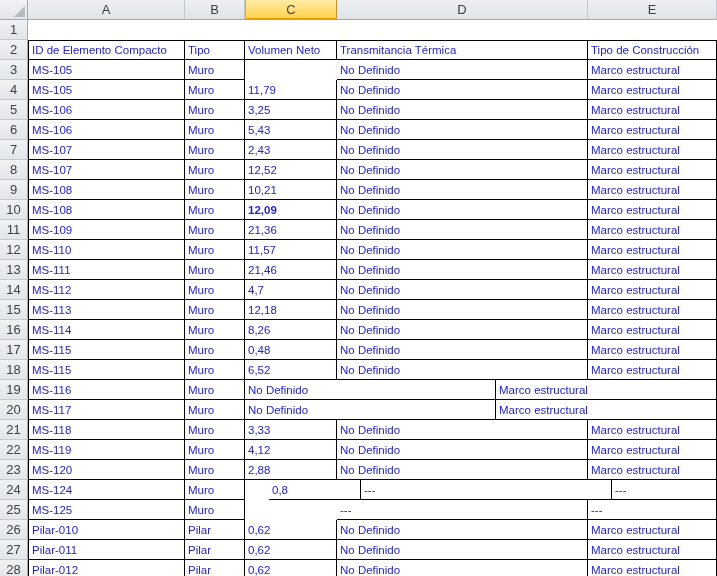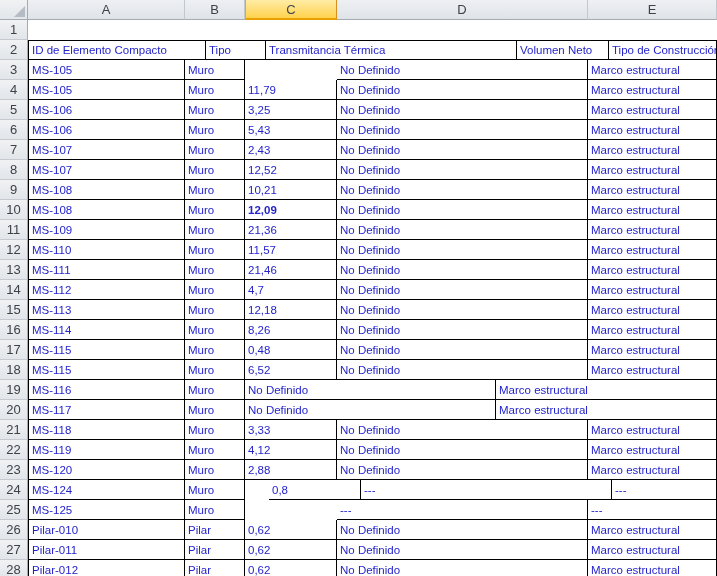--- a/index.html
+++ b/index.html
@@ -56,24 +56,24 @@
   <div class="row">
         <div class="rowhdr">1</div>
         <div class="cell" style="width: 157px;"></div>
         <div class="cell" style="width: 60px;"></div>
         <div class="cell" style="width: 92px;"></div>
         <div class="cell" style="width: 251px;"></div>
         <div class="cell" style="width: 129px; flex: 1 1 auto;"></div>
       </div>
       <div class="row tbl-first">
         <div class="rowhdr">2</div>
-        <div class="cell tbl firstcol" style="width: 178px;">ID de Elemento Compacto</div>
+        <div class="cell tbl firstcol" style="width: 157px;">ID de Elemento Compacto</div>
         <div class="cell tbl" style="width: 60px;">Tipo</div>
+        <div class="cell tbl" style="width: 92px;">Volumen Neto</div>
         <div class="cell tbl" style="width: 251px;">Transmitancia Térmica</div>
-        <div class="cell tbl" style="width: 92px;">Volumen Neto</div>
         <div class="cell tbl" style="width: 129px; flex: 1 1 auto;">Tipo de Construcción</div>
       </div>
       <div class="row">
         <div class="rowhdr">3</div>
         <div class="cell tbl firstcol" style="width: 157px;">MS-105</div>
         <div class="cell tbl" style="width: 60px;">Muro</div>
         <div class="cell tbl" style="width: 92px; margin-top: 21px;">10,94</div>
         <div class="cell tbl" style="width: 251px;">No Definido</div>
         <div class="cell tbl" style="width: 129px; flex: 1 1 auto;">Marco estructural</div>
       </div>

